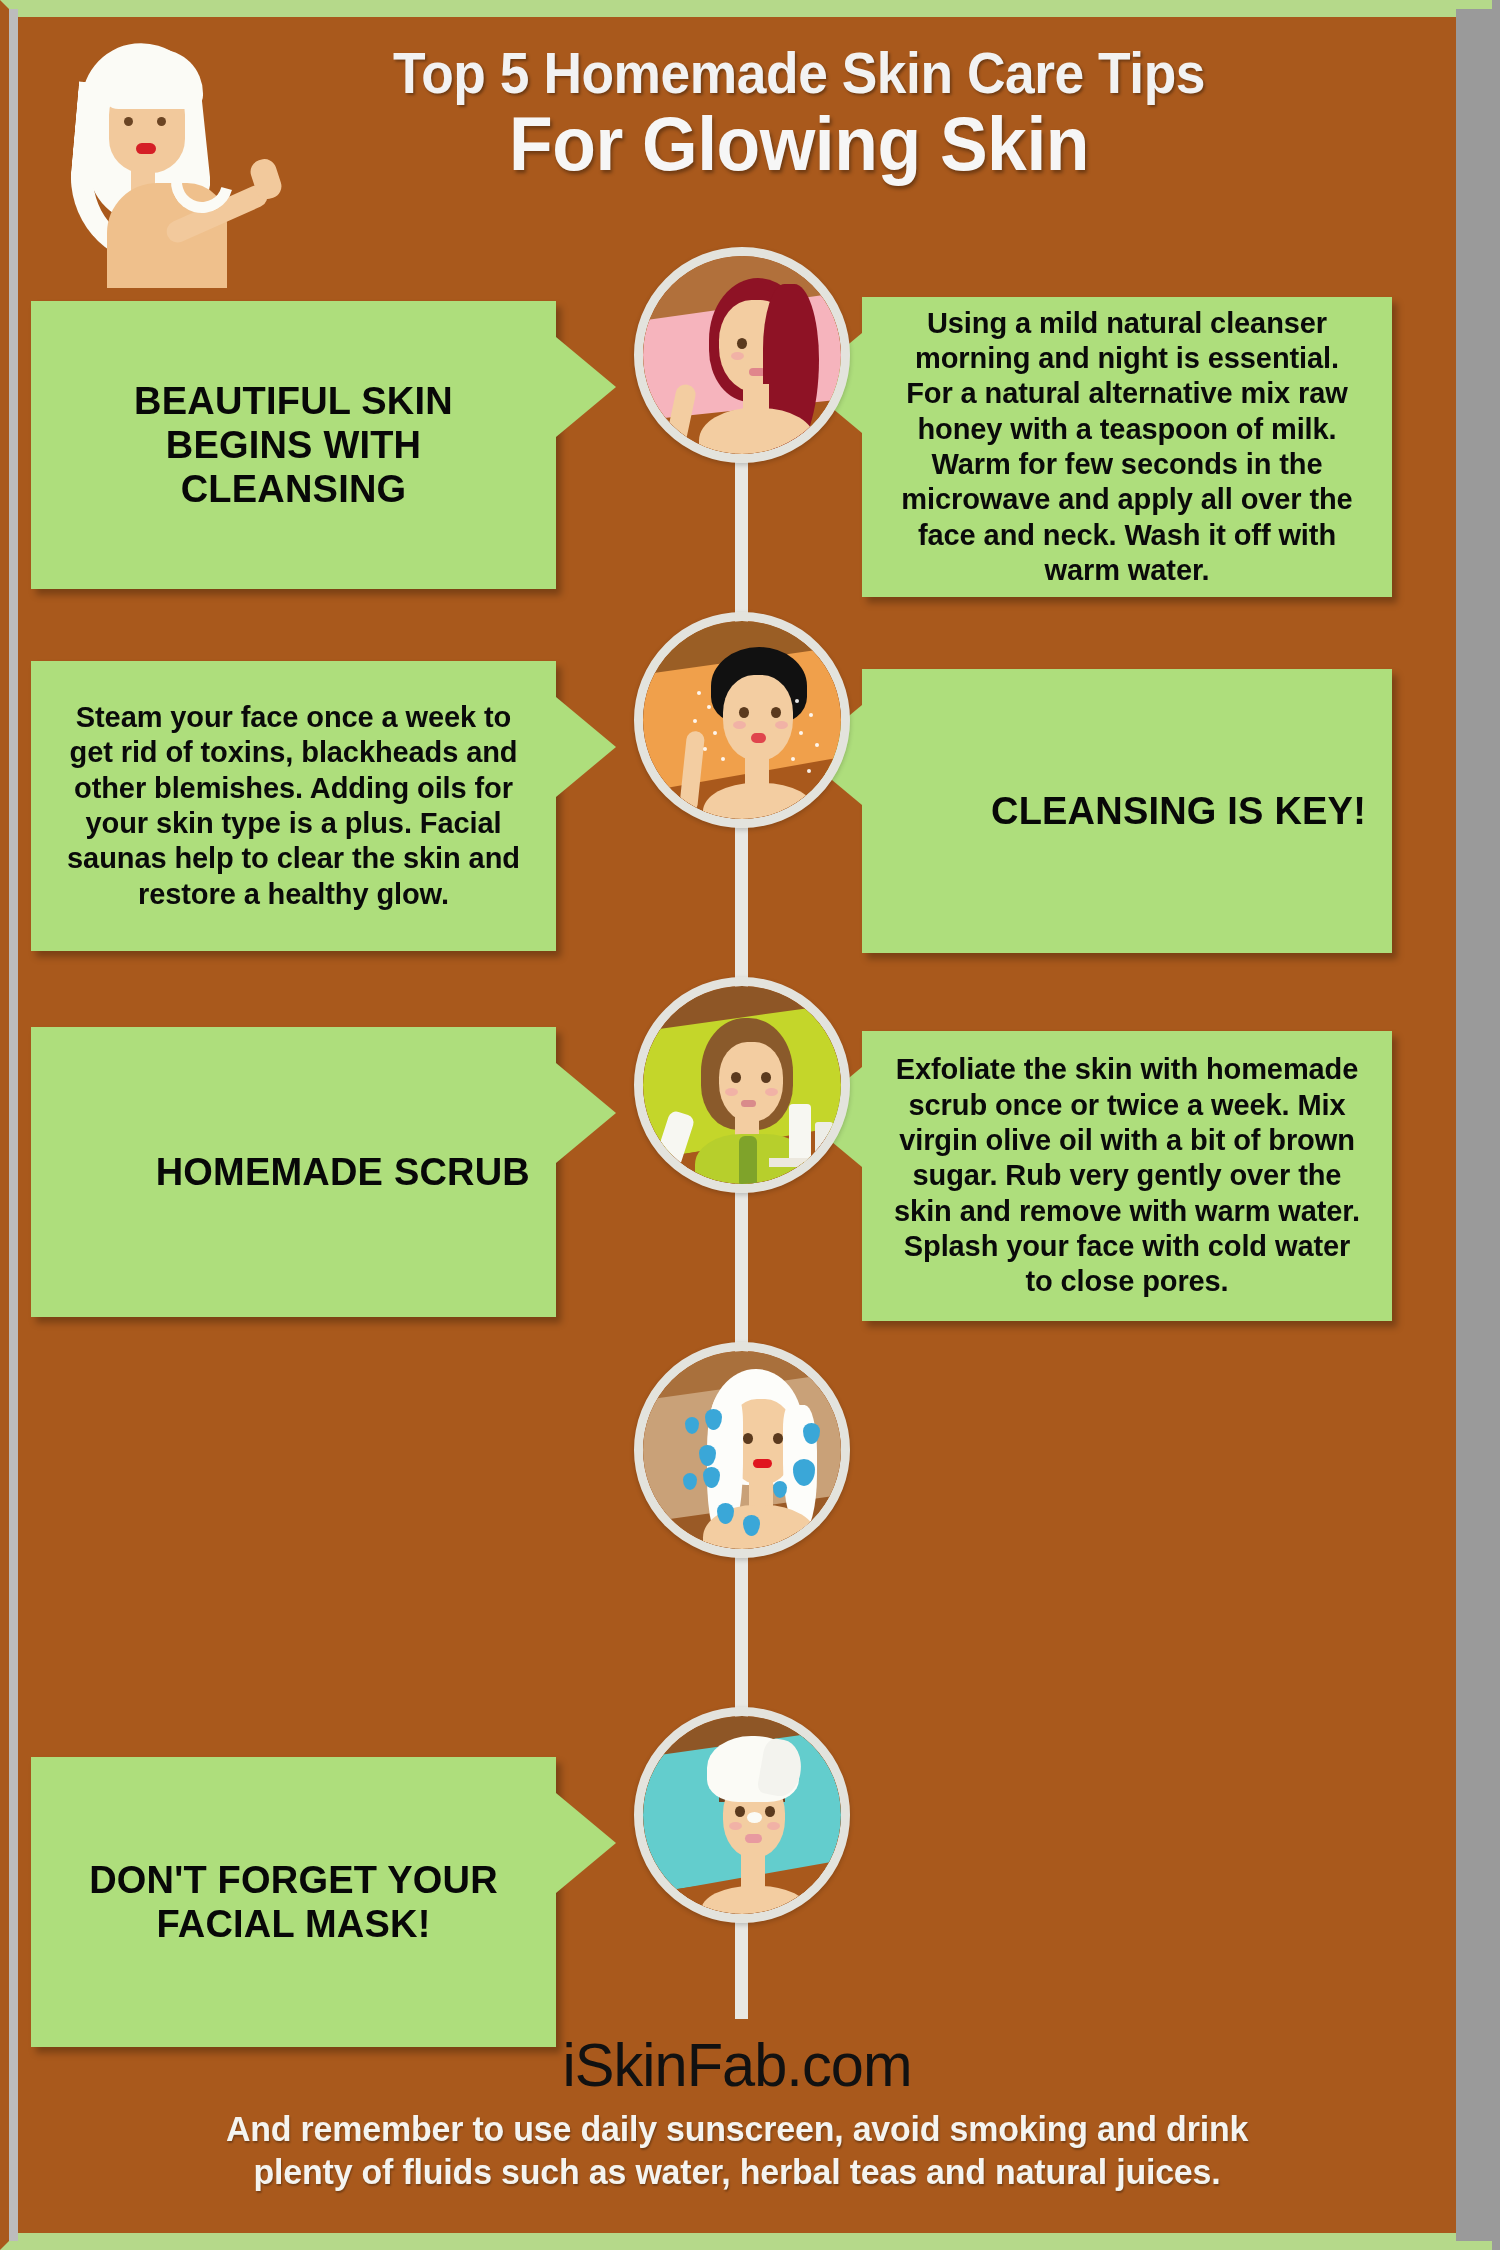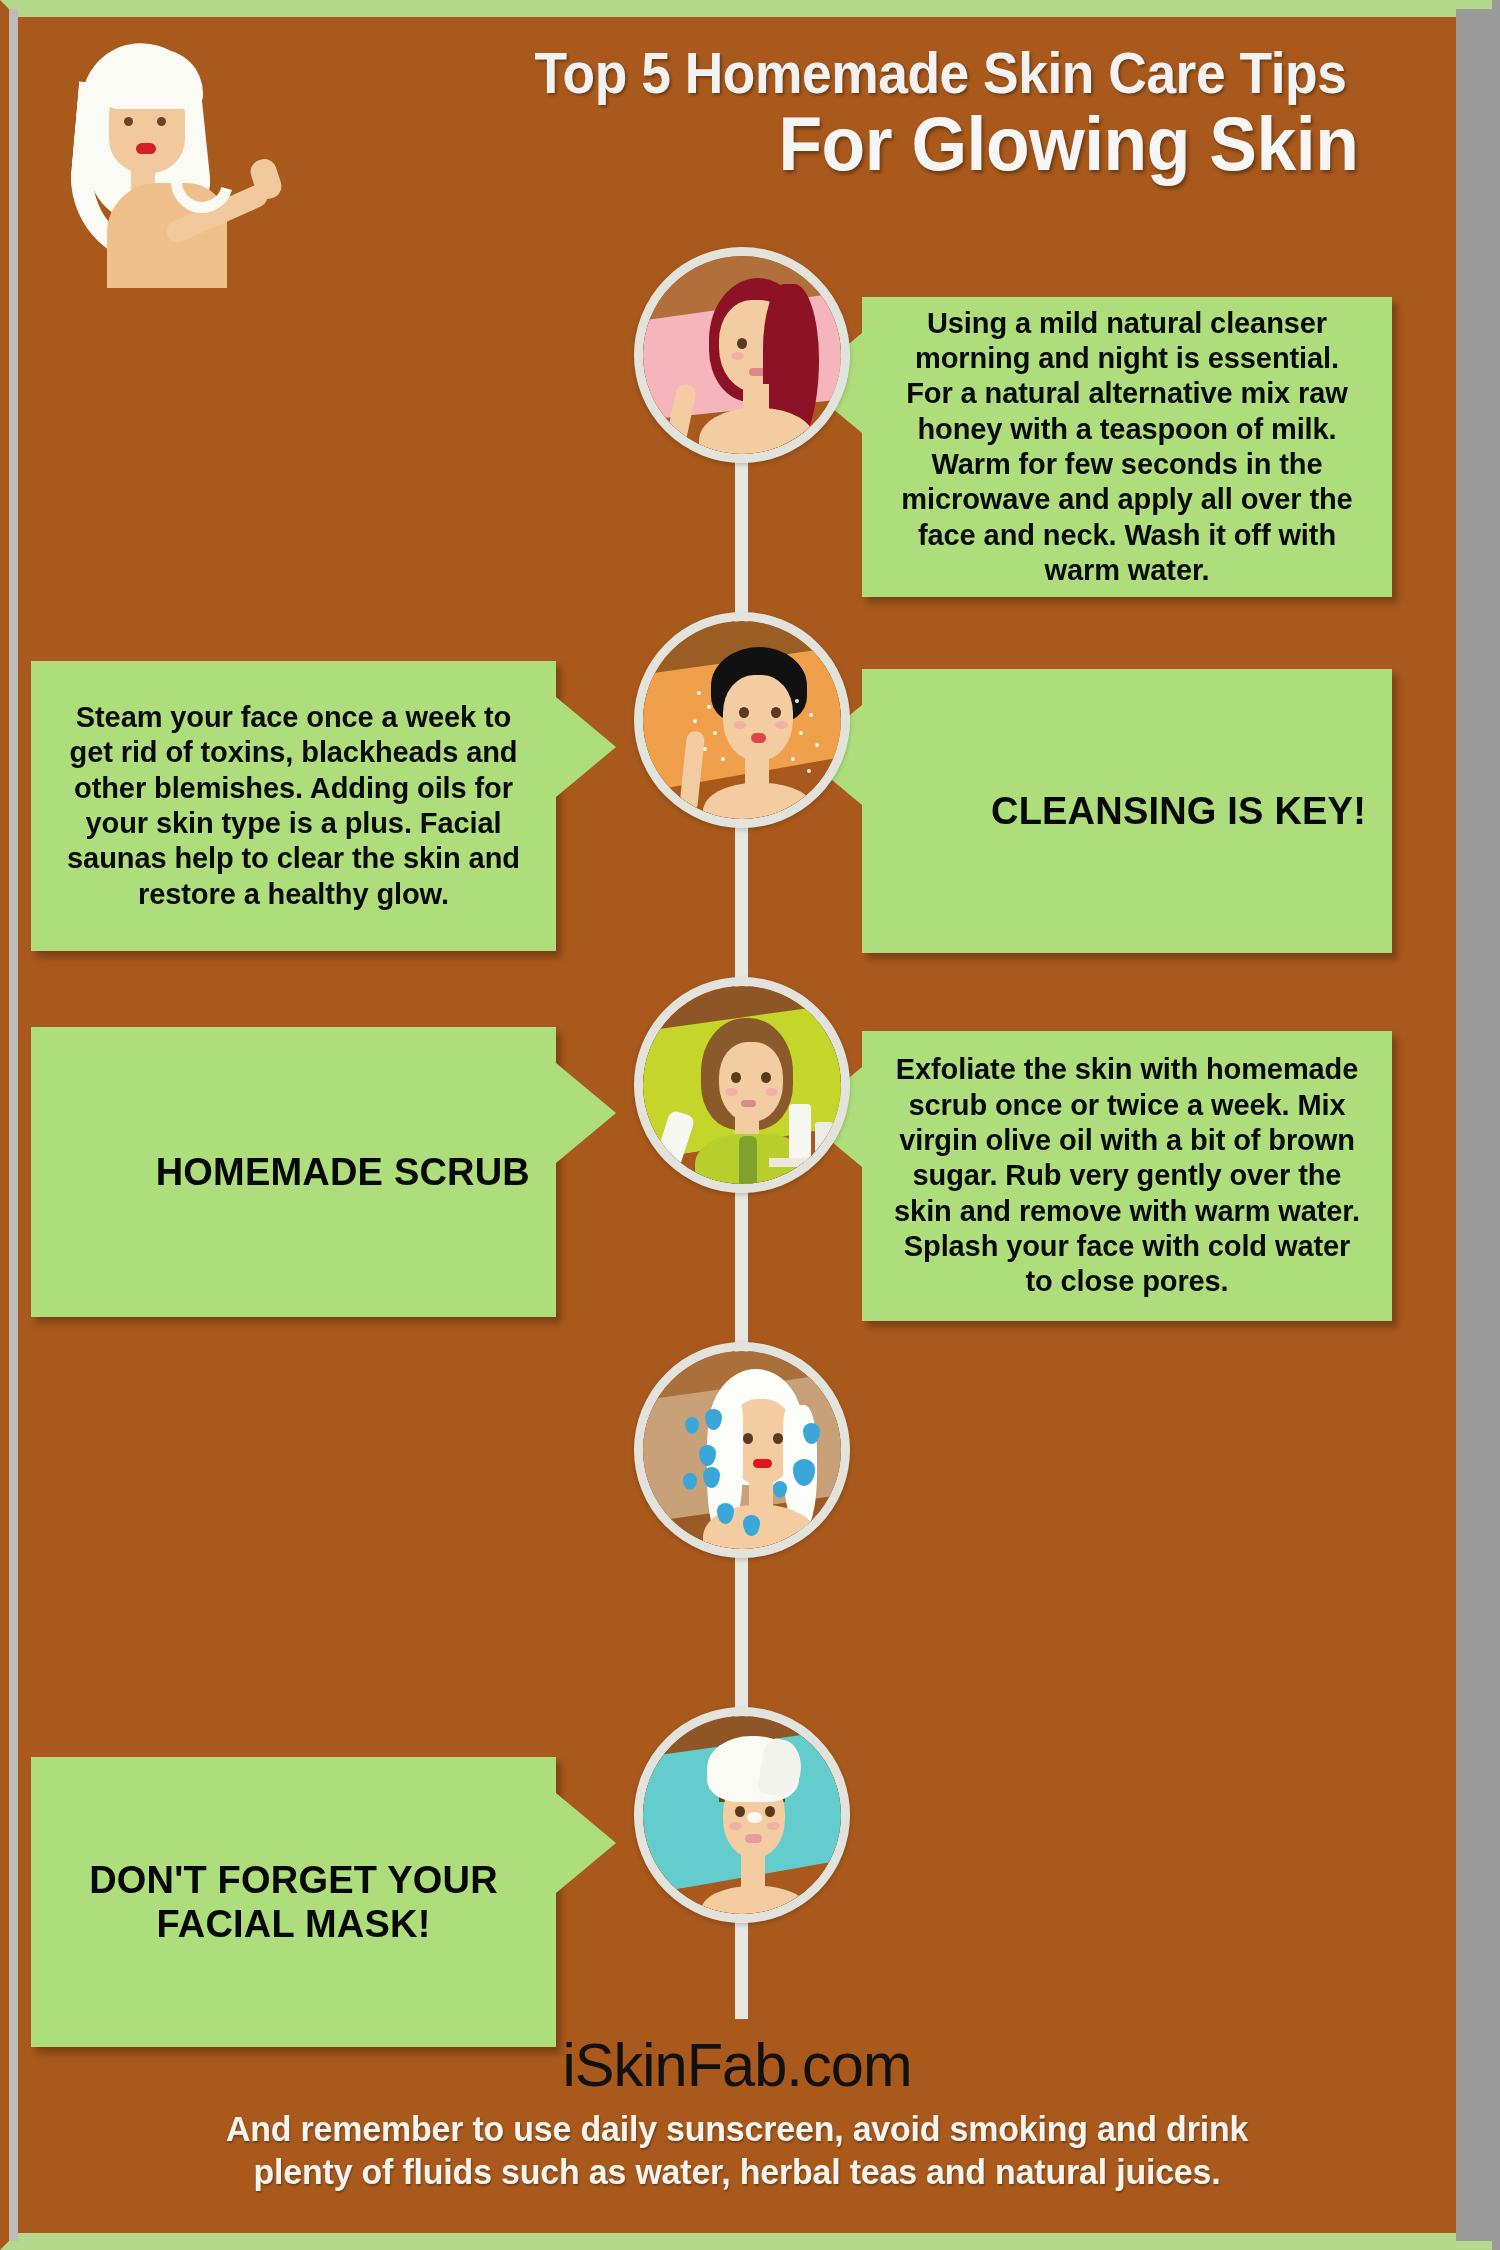--- a/index.html
+++ b/index.html
@@ -42,21 +42,21 @@
   #header {
     position: absolute;
     top: 10px; left: 0;
     width: 1456px; height: 230px;
     z-index: 10;
   }
   .title-wrap {
     position: absolute;
     left: 195px; top: 24px;
     width: 1190px;
-    text-align: right;
+    text-align: center;
   }
   .title-line1 {
     font-family: "Liberation Sans", sans-serif;
     font-size: 58px;
     font-weight: bold;
     color: #f2f2f2;
     letter-spacing: -0.5px;
     text-shadow: 2px 2px 3px rgba(0,0,0,.35);
     line-height: 1.02;
     transform: scaleX(0.92);
@@ -279,20 +279,25 @@
     </div>
 
     <div class="title-wrap">
       <div class="title-line1">Top 5 Homemade Skin Care Tips</div>
       <div class="title-line2">For Glowing Skin</div>
     </div>
   </div>
 
   <div id="spine"></div>
 
+  <div class="box left" style="top:292px;height:288px;">
+    <div class="box-inner">
+      <div class="heading">BEAUTIFUL SKIN BEGINS WITH CLEANSING</div>
+    </div>
+  </div>
 
   <div class="box right" style="top:288px;height:300px;">
     <div class="box-inner">
       <div class="body-text">Using a mild natural cleanser morning and night is essential. For a natural alternative mix raw honey with a teaspoon of milk. Warm for few seconds in the microwave and apply all over the face and neck. Wash it off with warm water.</div>
     </div>
   </div>
 
   <div class="circle" style="top:238px;">
     <div class="circle-inner">
       <div class="c-bg" style="background:#b1703b;"></div>

